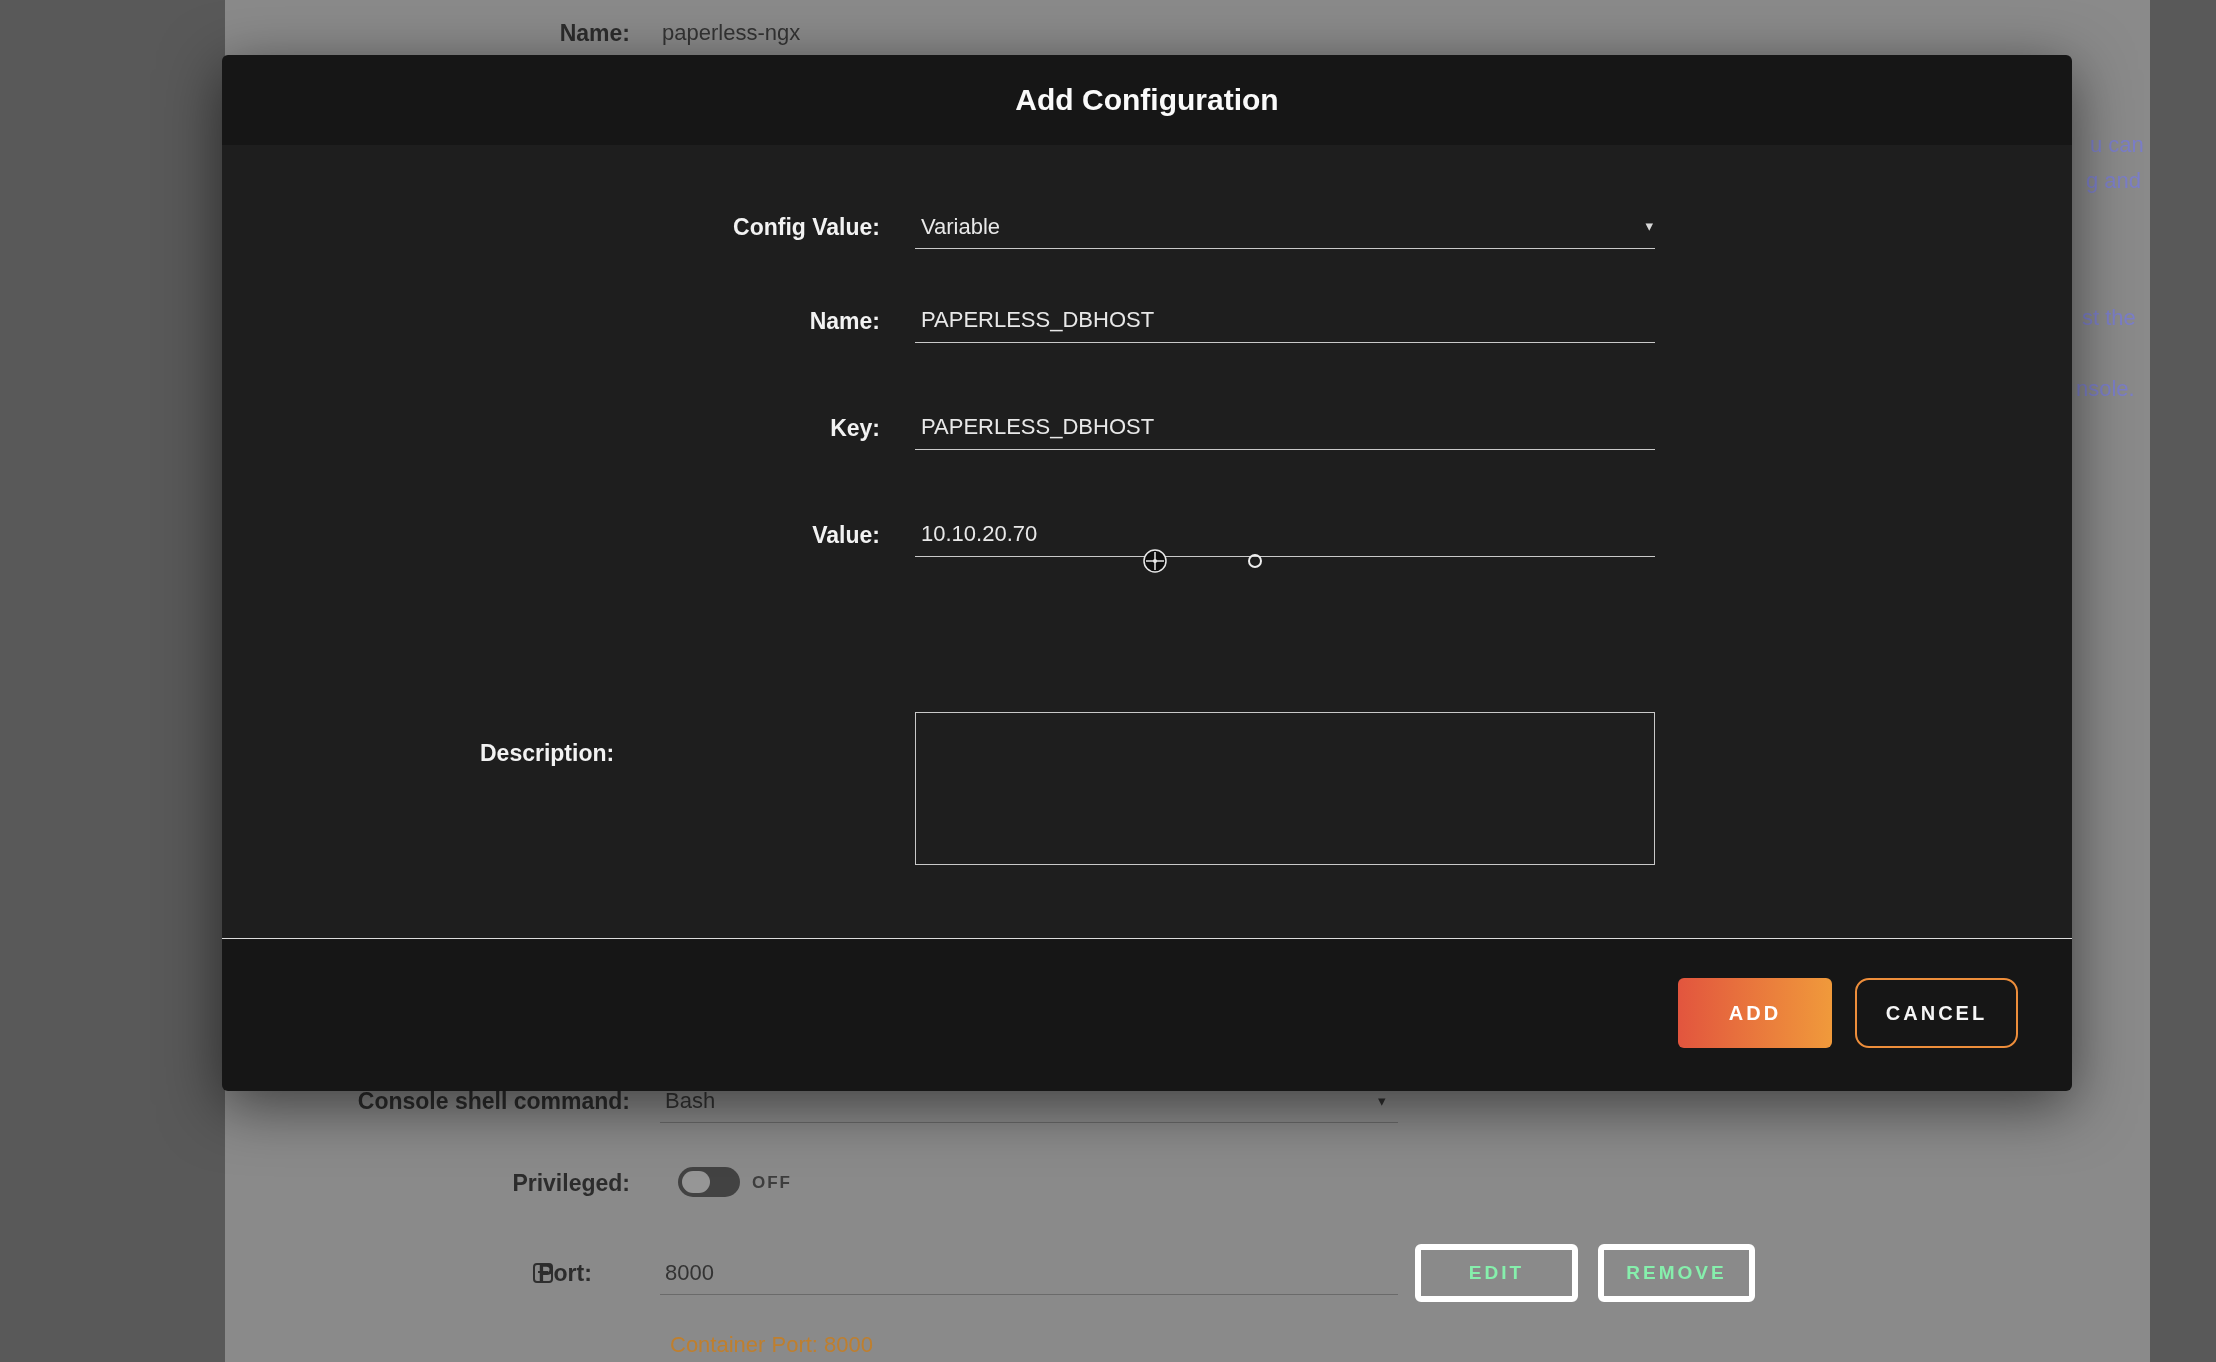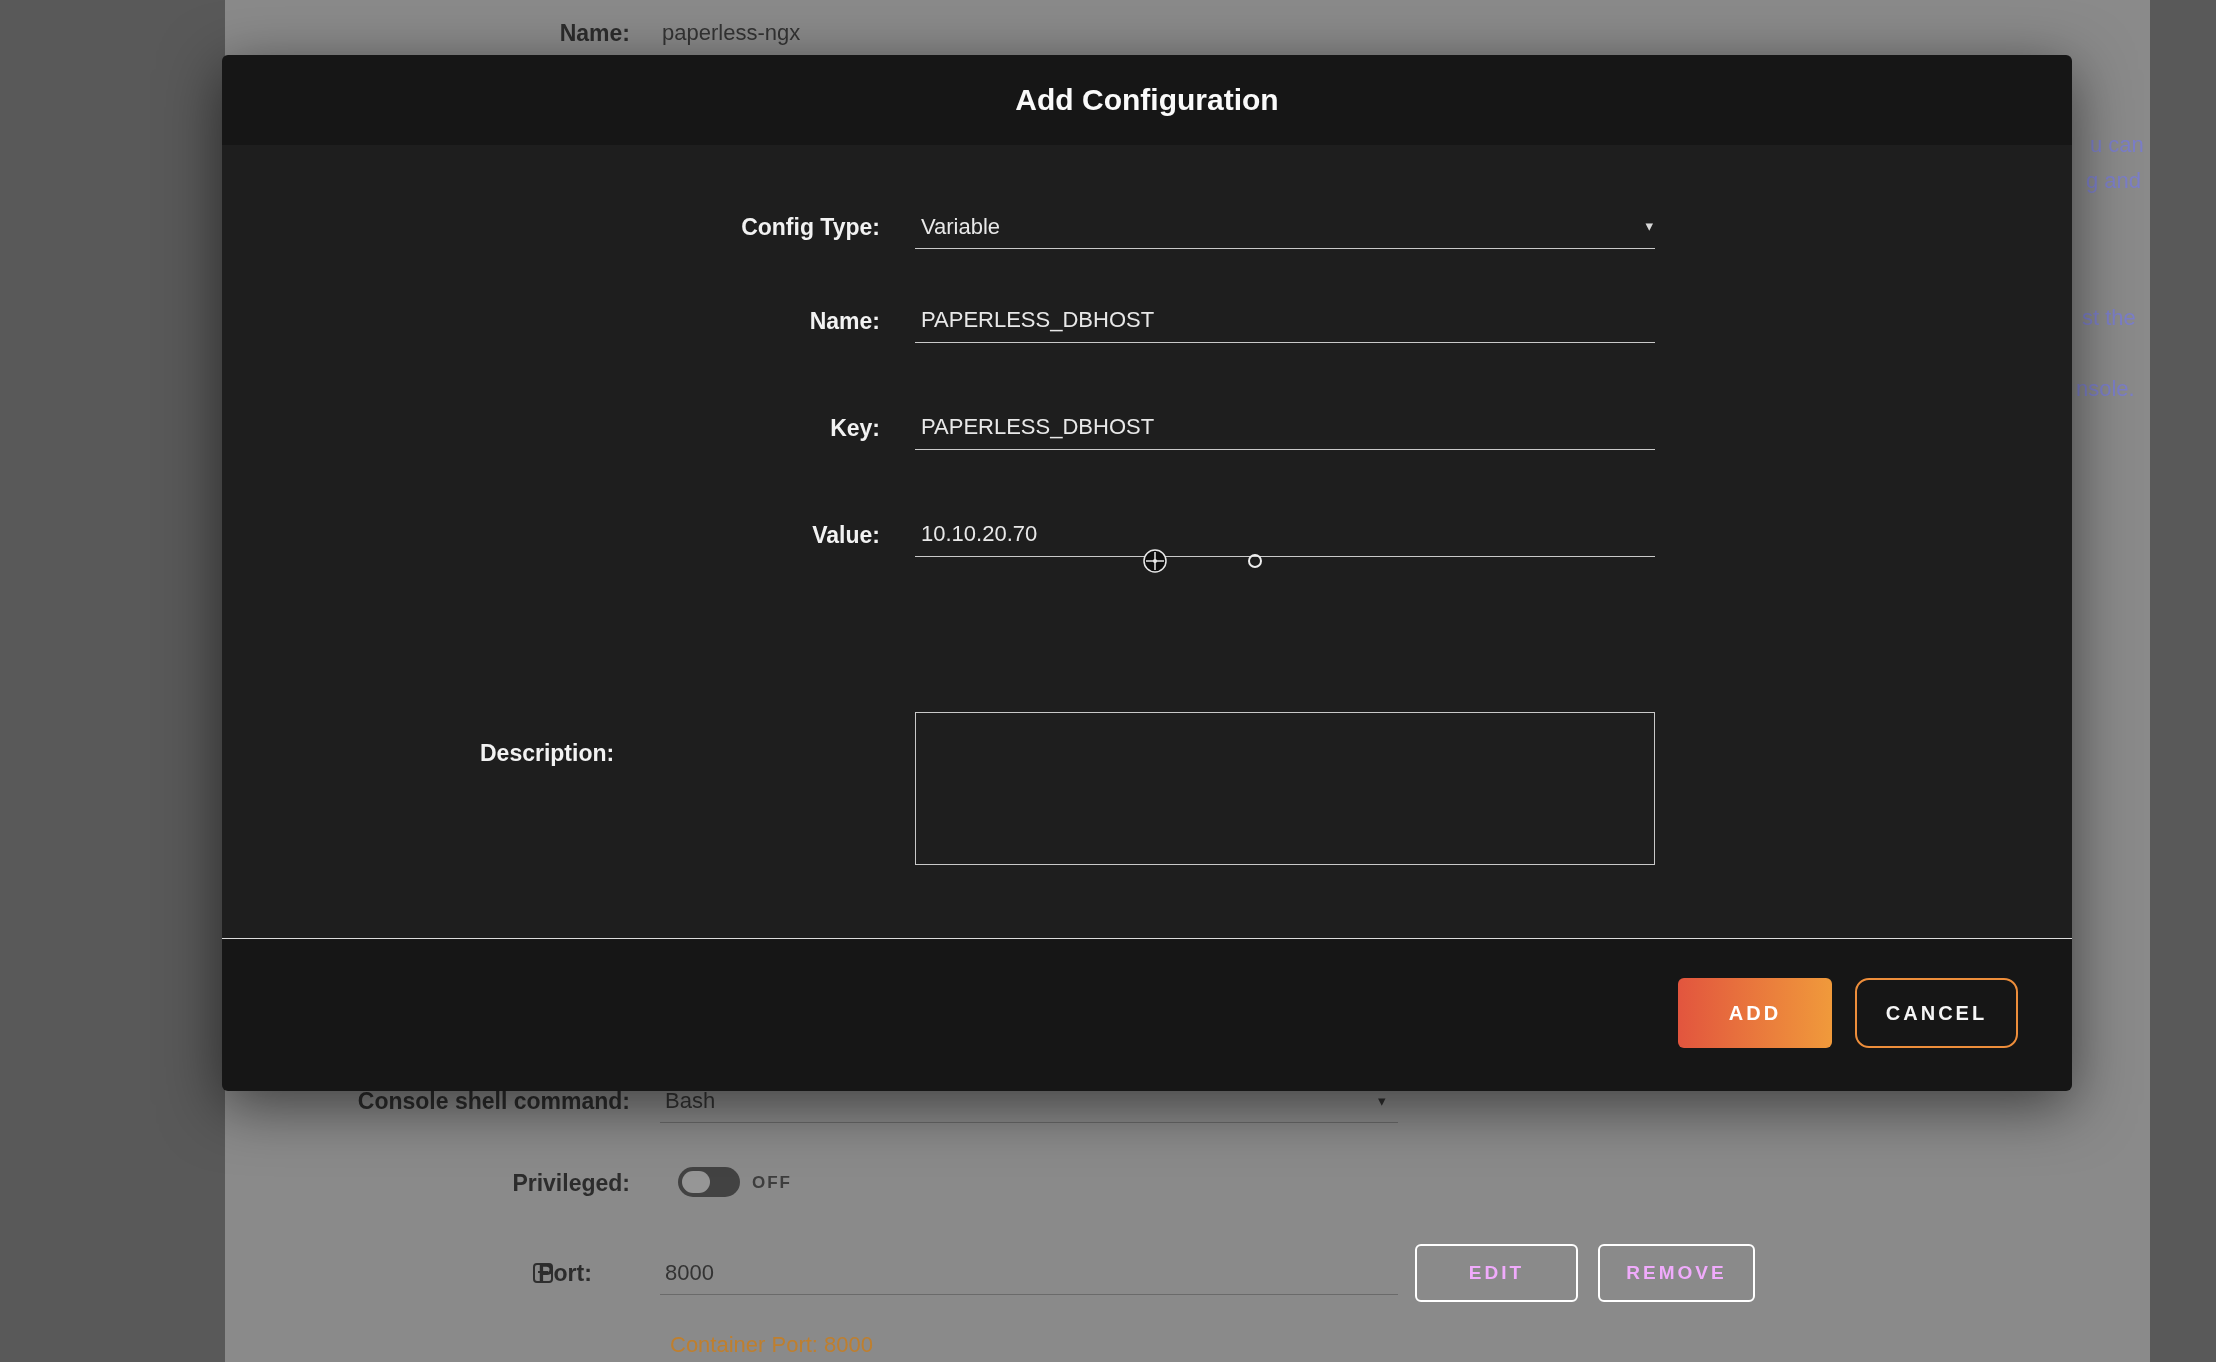--- a/index.html
+++ b/index.html
@@ -8,21 +8,21 @@
 
   
   .page { position:absolute; left:225px; top:0; width:1925px; height:1362px; background:#8a8a8a; z-index:0; }
 
   .bg-label { position:absolute; font-weight:bold; color:#2c2c2c; font-size:23px; z-index:1; height:30px; line-height:30px; }
   .bg-value { position:absolute; color:#333333; font-size:22px; z-index:1; height:30px; line-height:30px; }
   .bg-underline { position:absolute; height:1px; background:#6a6a6a; z-index:1; }
   .bg-frag { position:absolute; color:#7b7ec9; font-size:22px; z-index:1; }
   .bg-caret { position:absolute; color:#2f2f2f; font-size:15px; z-index:1; }
 
-  .outline-btn-dim { position:absolute; border:2px solid #ffffff; color:#f0abfc; background:transparent;
+  .outline-btn-dim { position:absolute; border:6px solid #ffffff; color:#86efac; background:transparent;
                      border-radius:6px; font-weight:bold; font-size:19px; letter-spacing:3px;
                      display:flex; align-items:center; justify-content:center; font-family:inherit; z-index:1; cursor:pointer; }
 
   .toggle { position:absolute; left:678px; top:1167px; width:62px; height:30px; border-radius:15px; background:#424242; z-index:1; cursor:pointer; }
   .knob { position:absolute; left:4px; top:4px; width:28px; height:22px; border-radius:11px; background:#969696; }
   .toggle-state { position:absolute; left:752px; top:1168px; font-size:17px; letter-spacing:2px; color:#3d3d3d; font-weight:bold; z-index:1; height:30px; line-height:30px; }
 
   .port-icon { position:absolute; left:533px; top:1263px; width:20px; height:20px; border:2px solid #2f2f2f; border-radius:4px; z-index:1; }
   .port-icon::after { content:""; position:absolute; left:3px; top:6px; width:10px; height:2px; background:#2f2f2f; }
 
@@ -87,21 +87,21 @@
 <div class="bg-underline" style="left:660px; top:1294px; width:738px;"></div>
 <button class="outline-btn-dim" style="left:1415px; top:1244px; width:163px; height:58px;">EDIT</button>
 <button class="outline-btn-dim" style="left:1598px; top:1244px; width:157px; height:58px;">REMOVE</button>
 <span class="bg-value" style="left:658px; top:1330px; color:#bf7f2e;margin-left:12px;">Container Port: 8000</span>
 
 <div class="modal">
   <div class="modal-body-band"></div>
   <div class="modal-title">Add Configuration</div>
 
   <div class="mrow" style="top:150px;">
-    <span class="mlabel">Config Type:</span>
+    <span class="mlabel">Config Value:</span>
     <div class="mcontrol">
       <span class="mselect-value">Variable</span>
       <span class="caret">▾</span>
     </div>
   </div>
 
   <div class="mrow" style="top:244px;">
     <span class="mlabel">Name:</span>
     <div class="mcontrol">
       <input class="minput" type="text" value="PAPERLESS_DBHOST" style="">

